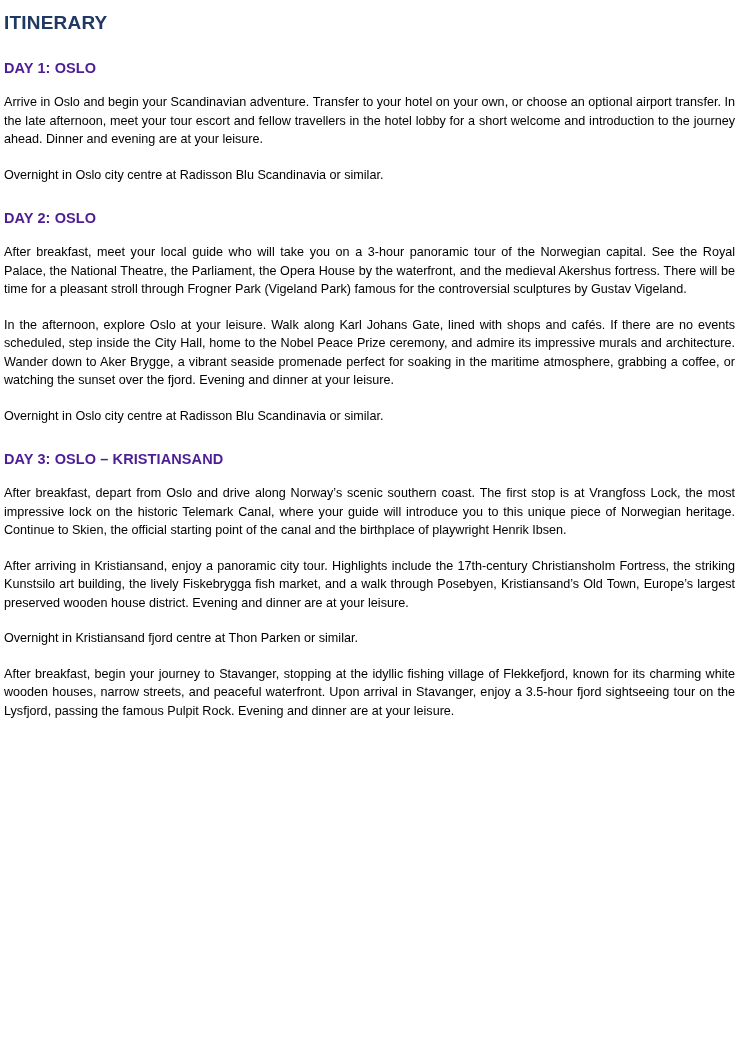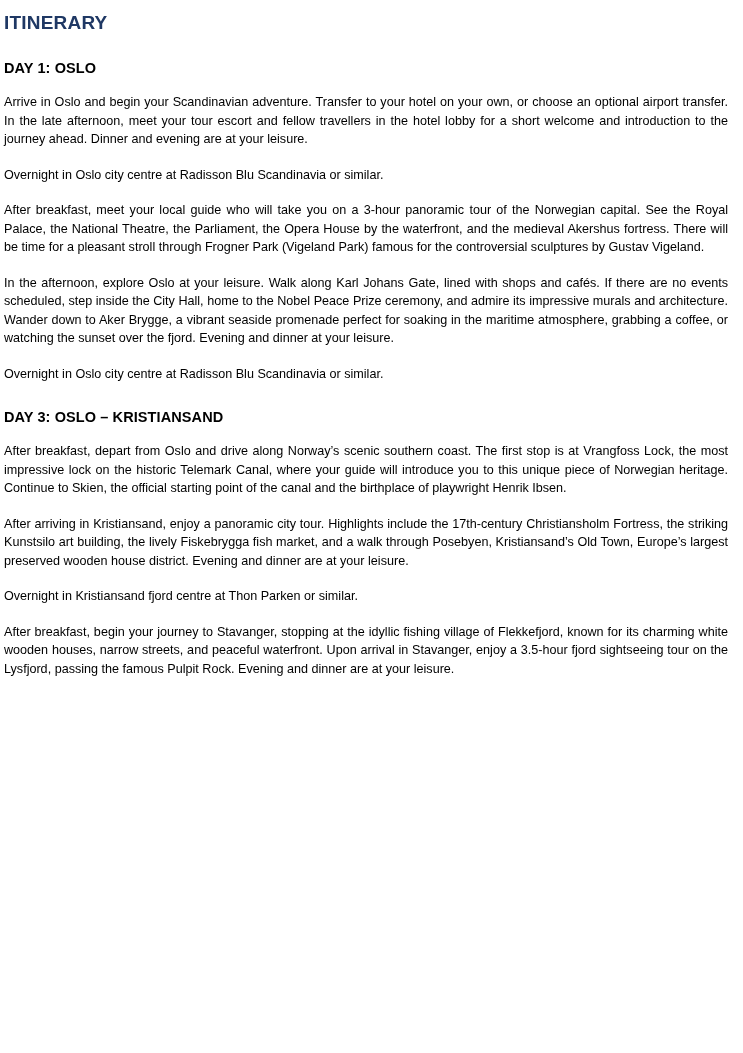--- a/index.html
+++ b/index.html
@@ -21,29 +21,29 @@
   .doc-title {
     font-size: 19px;
     font-weight: bold;
     color: #1f3864;
     margin: 4px 0 0 0;
     letter-spacing: 0.2px;
   }
   .day-heading {
     font-size: 14.5px;
     font-weight: bold;
-    color: #000000;
+    color: #4c1d95;
     margin: 26px 0 0 0;
     letter-spacing: 0.1px;
   }
   .para {
     font-size: 12.6px;
     line-height: 18.5px;
     text-align: justify;
-    margin: 17px 7px 0 0;
+    margin: 17px 0 0 0;
     color: #000000;
   }
   .para.tight {
     margin-top: 0px;
   }
   .para b {
     font-weight: normal;
   }
 </style>
 </head>
@@ -51,20 +51,21 @@
 
 <div class="page">
   <h1 class="doc-title">ITINERARY</h1>
   <div id="sections-root">
       <div>
         <h2 class="day-heading">DAY 1: OSLO</h2>
         <p class="para"><span>Arrive in Oslo and begin your Scandinavian adventure. Transfer to your hotel on your own, or choose an optional airport transfer. In the late afternoon, meet your tour escort and fellow travellers in the hotel lobby for a short welcome and introduction to the journey ahead. Dinner and evening are at your leisure.</span></p>
         <p class="para"><span>Overnight in Oslo city centre at Radisson Blu Scandinavia or similar.</span></p>
       </div>
       <div>
+        <h2 class="day-heading">DAY 2: OSLO</h2>
         <p class="para"><span>After breakfast, meet your local guide who will take you on </span><b>a 3-hour panoramic tour</b><span> of the Norwegian capital. See the Royal Palace, the National Theatre, the Parliament, the Opera House by the waterfront, and the medieval Akershus fortress. There will be time for a pleasant stroll through Frogner Park (Vigeland Park) famous for the controversial sculptures by Gustav Vigeland.</span></p>
         <p class="para"><span>In the afternoon, explore Oslo at your leisure. Walk along Karl Johans Gate, lined with shops and cafés. If there are no events scheduled, step inside the City Hall, home to the Nobel Peace Prize ceremony, and admire its impressive murals and architecture. Wander down to Aker Brygge, a vibrant seaside promenade perfect for soaking in the maritime atmosphere, grabbing a coffee, or watching the sunset over the fjord. Evening and dinner at your leisure.</span></p>
         <p class="para"><span>Overnight in Oslo city centre at Radisson Blu Scandinavia or similar.</span></p>
       </div>
       <div>
         <h2 class="day-heading">DAY 3: OSLO – KRISTIANSAND</h2>
         <p class="para"><span>After breakfast, depart from Oslo and drive along Norway’s scenic southern coast. The first stop is at Vrangfoss Lock, the most impressive lock on the historic Telemark Canal, where your guide will introduce you to this unique piece of Norwegian heritage. Continue to Skien, the official starting point of the canal and the birthplace of playwright Henrik Ibsen.</span></p>
         <p class="para"><span>After arriving in Kristiansand, enjoy a </span><b>panoramic city tour</b><span>. Highlights include the 17th-century Christiansholm Fortress, the striking Kunstsilo art building, the lively Fiskebrygga fish market, and a walk through Posebyen, Kristiansand’s Old Town, Europe’s largest preserved wooden house district. Evening and dinner are at your leisure.</span></p>
         <p class="para"><span>Overnight in Kristiansand fjord centre at Thon Parken or similar.</span></p>
       </div>

